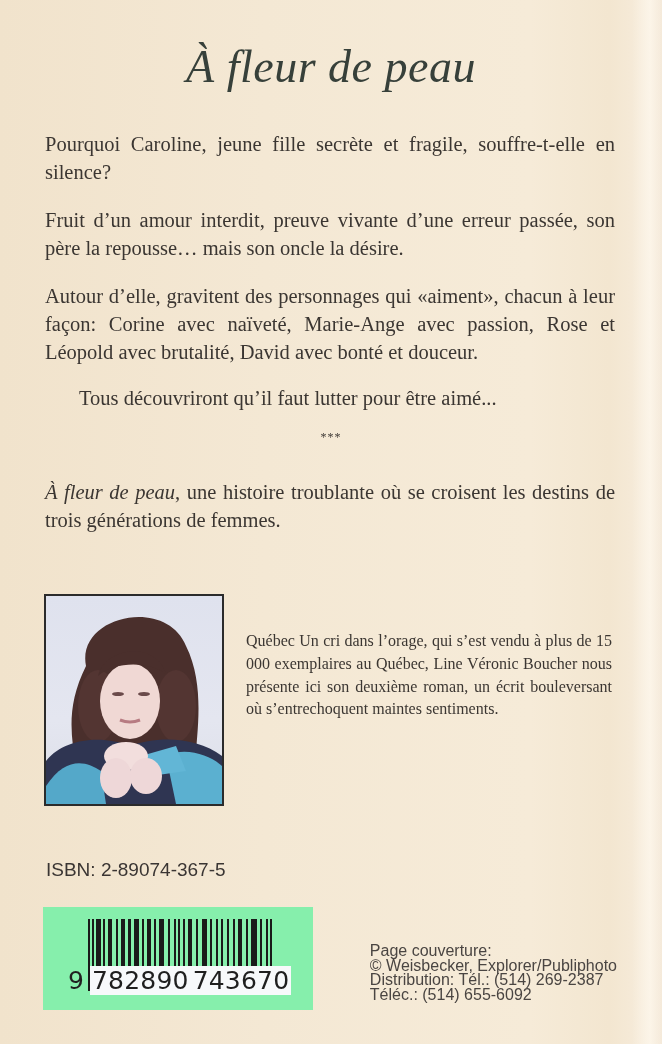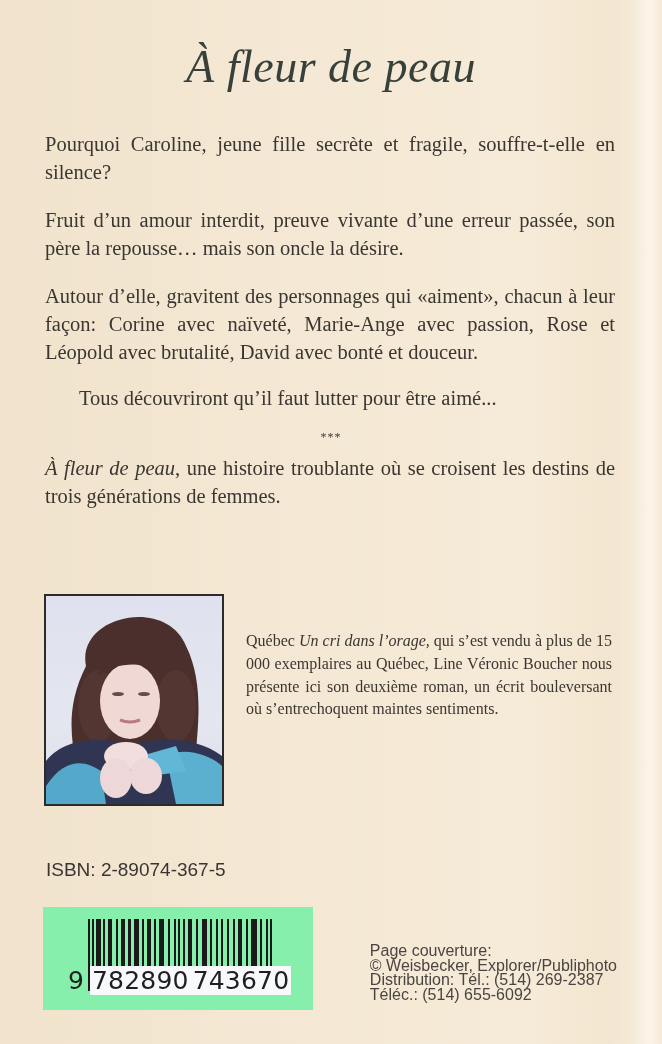--- a/index.html
+++ b/index.html
@@ -24,35 +24,35 @@
     font-size: 20.5px; line-height: 28px; text-align: justify;
   }
   .p1 { top: 130px; }
   .p2 { top: 206px; }
   .p3 { top: 282px; }
   .p4 { top: 384px; margin-left: 34px; }
   .stars {
     position: absolute; top: 430px; left: 0; width: 662px; text-align: center;
     font-size: 12px; letter-spacing: 1px;
   }
-  .p5 { top: 454px; font-family: Liberation Serif, serif; }
+  .p5 { top: 478px; font-family: Liberation Serif, serif; }
   .blurb .em { font-style: italic; }
 
   .photo {
     position: absolute; left: 44px; top: 594px; width: 180px; height: 212px;
     border: 2px solid #2b2b2b; box-sizing: border-box; overflow: hidden;
     background: linear-gradient(180deg, #dfe2ee 0%, #e4e6f0 60%, #dcdfe8 100%);
   }
   .photo svg { display: block; }
 
   .bio {
     position: absolute; left: 246px; top: 630px; width: 366px;
     font-size: 16px; line-height: 22.8px; text-align: justify;
   }
-  .bio .em { font-style: italic; }
+  .bio .em { }
 
   .isbn {
     position: absolute; left: 46px; top: 859px;
     font-family: "Liberation Sans", "DejaVu Sans", sans-serif;
     font-size: 19px; color: #3a3533;
   }
   .barcode-box {
     position: absolute; left: 43px; top: 907px; width: 244px; height: 103px;
     background: #86efac;
     padding-left: 26px;

